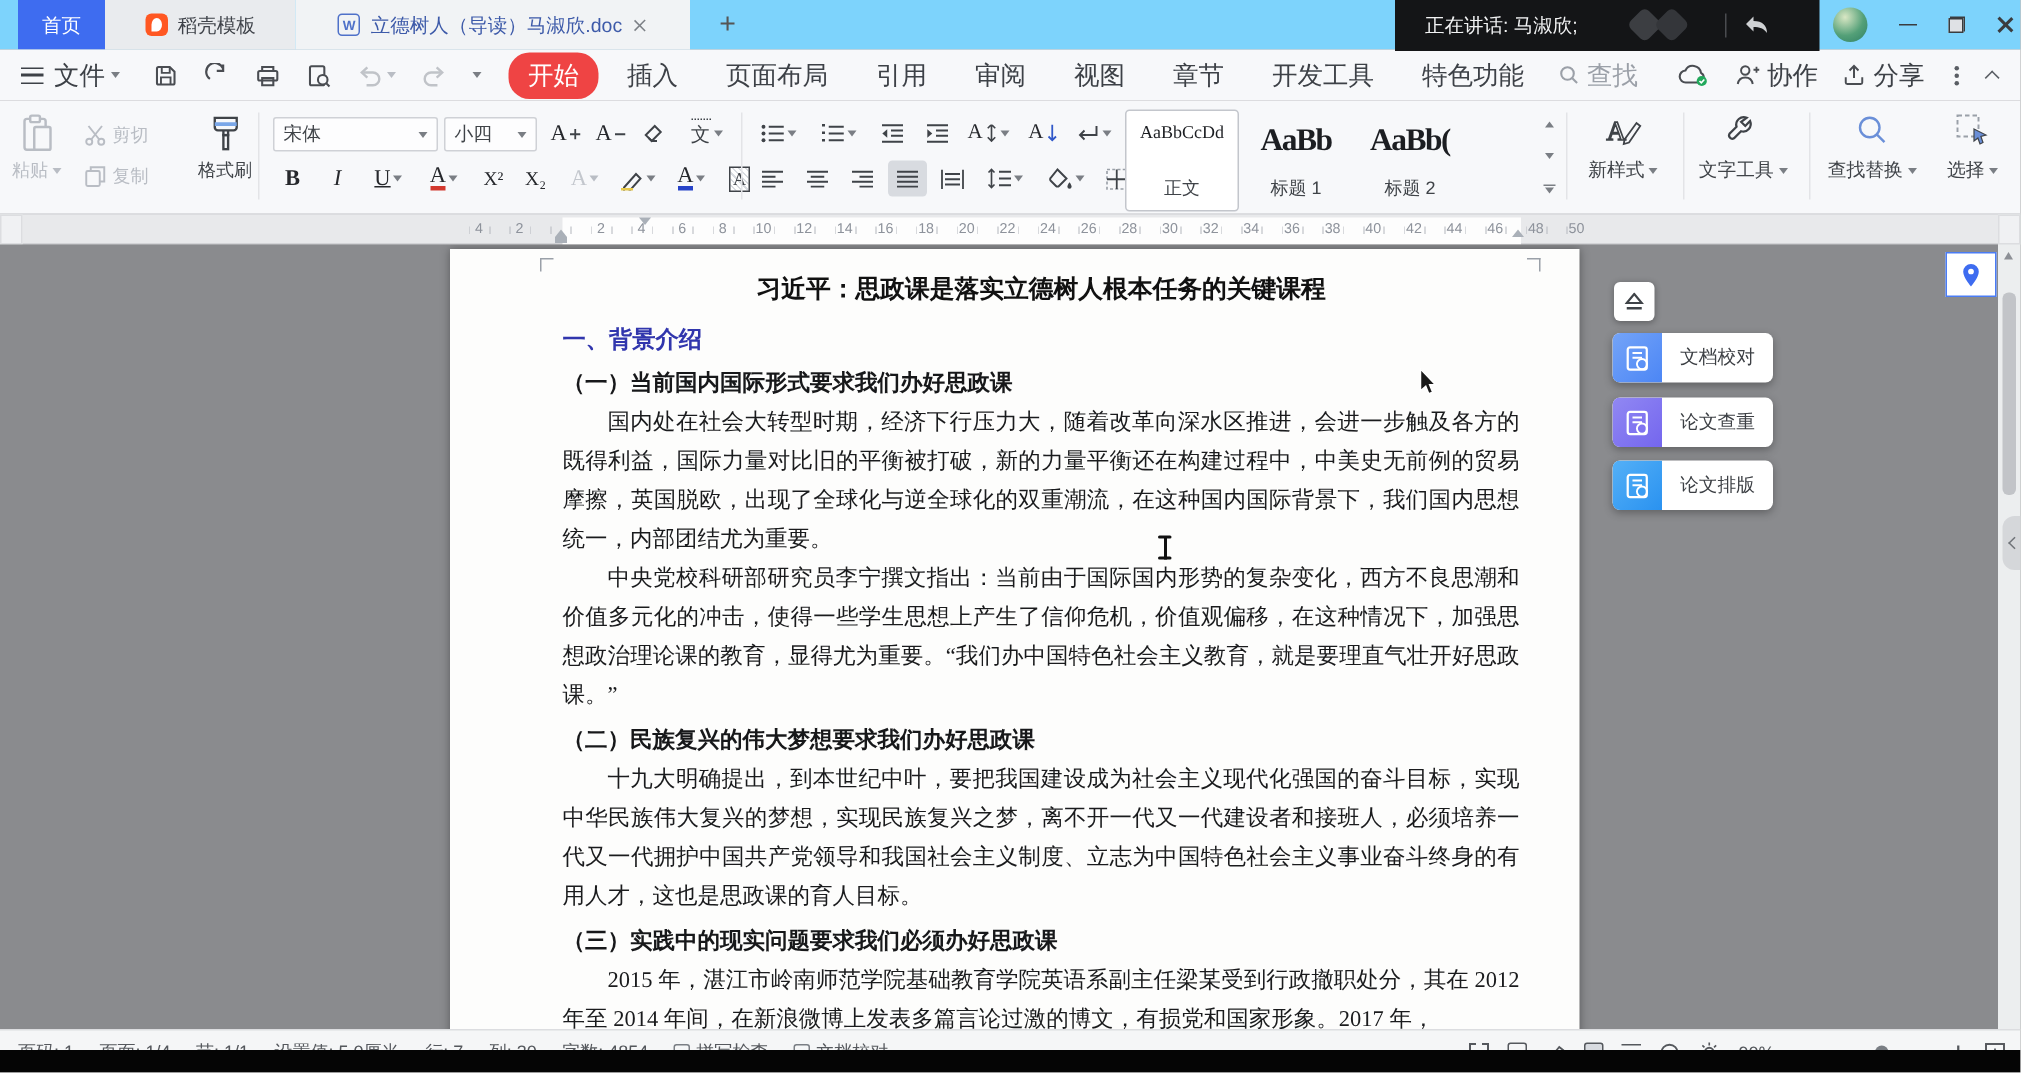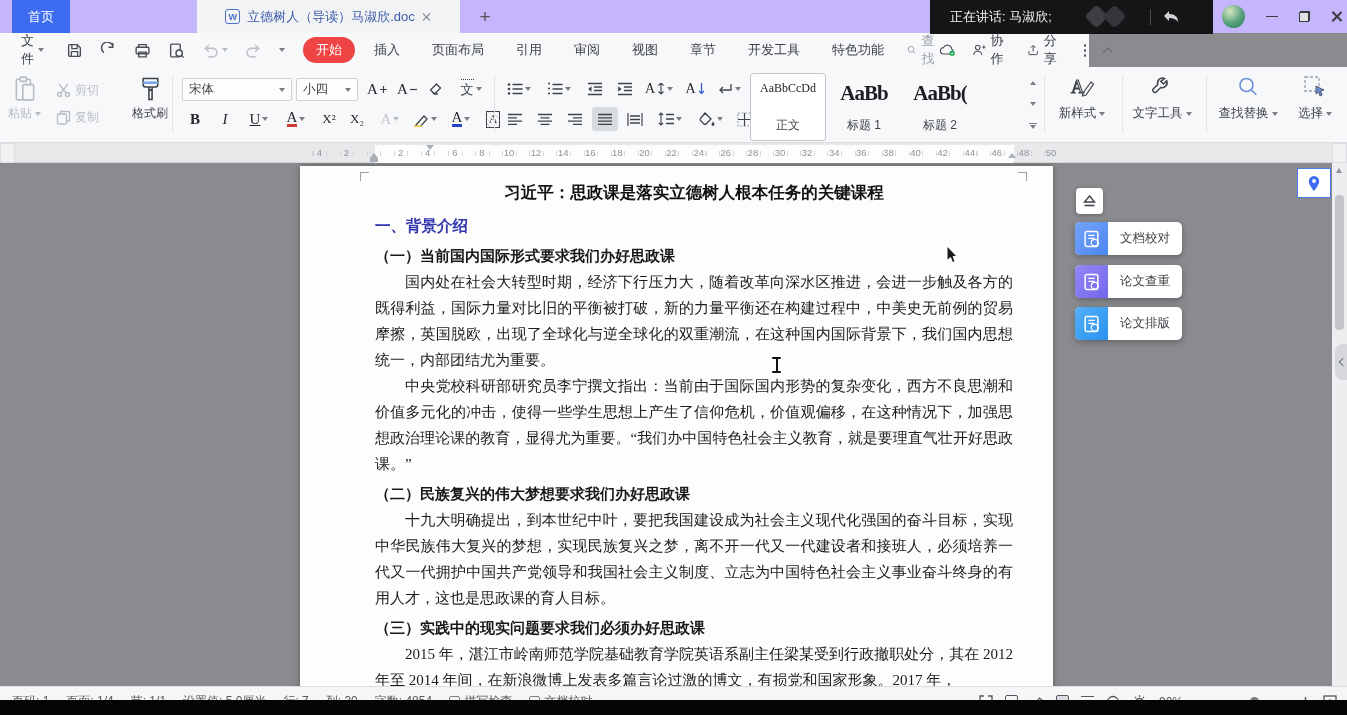--- a/index.html
+++ b/index.html
@@ -1,20 +1,20 @@
 <!DOCTYPE html>
 <html><head>
 <meta charset="utf-8">
 <style>
   *{box-sizing:border-box;margin:0;padding:0;}
   html,body{width:1347px;height:715px;overflow:hidden;}
   body{font-family:"Liberation Sans","DejaVu Sans",sans-serif;background:#8a8b8e;position:relative;}
 
   
-  .tabbar{position:absolute;top:0;left:0;width:1347px;height:33px;background:#c4b5fd;}
+  .tabbar{position:absolute;top:0;left:0;width:1347px;height:33px;background:#7dd3fc;}
   .tab{position:absolute;top:0;height:33px;display:flex;align-items:center;justify-content:center;font-size:13px;color:#3f434a;}
   .tab-home{left:12px;width:58px;background:#3e6cf0;color:#fff;}
   .tab-docer{left:70px;width:127px;background:#e9ebee;gap:7px;}
   .docer-ic{width:15px;height:15px;border-radius:4px;background:#ff5722;display:inline-block;position:relative;}
   .docer-ic::after{content:"";position:absolute;left:4px;top:3px;width:7px;height:9px;border-radius:50% 50% 50% 0;background:#fff;}
   .tab-doc{left:197px;width:263px;background:#f1f3f5;gap:7px;color:#3d5aa9;}
   .wps-ic{width:15px;height:15px;border:1.5px solid #4f71c9;border-radius:3px;color:#4f71c9;font-size:9px;font-weight:bold;display:flex;align-items:center;justify-content:center;}
   .xmark{position:relative;width:10px;height:10px;display:inline-block;}
   .xmark::before,.xmark::after{content:"";position:absolute;left:4.5px;top:0;width:1.4px;height:10px;background:#7c8086;}
   .xmark::before{transform:rotate(45deg);}.xmark::after{transform:rotate(-45deg);}
@@ -36,21 +36,21 @@
   .restore{position:relative;width:11px;height:11px;}
   .restore::before{content:"";position:absolute;right:0;top:0;width:8px;height:8px;border:1.3px solid #3a3c3f;}
   .restore::after{content:"";position:absolute;left:0;bottom:0;width:8px;height:8px;border:1.3px solid #3a3c3f;background:#dfe1e5;}
   .btn-close{left:1320px;}
   .btn-close .bigx{width:13px;height:13px;}
   .bigx{position:relative;display:inline-block;}
   .bigx::before,.bigx::after{content:"";position:absolute;left:6px;top:0;width:1.6px;height:13px;background:#3a3c3f;}
   .bigx::before{transform:rotate(45deg);}.bigx::after{transform:rotate(-45deg);}
 
   
-  .menubar{position:absolute;top:33px;left:0;width:1089px;height:34px;background:#f7f8fa;display:flex;align-items:center;font-size:13px;color:#3d4147;}
+  .menubar{position:absolute;top:33px;left:0;width:1347px;height:34px;background:#f7f8fa;display:flex;align-items:center;font-size:17px;color:#3d4147;}
   .hamb{width:15px;height:11px;margin-left:14px;border-top:1.6px solid #3d4147;border-bottom:1.6px solid #3d4147;position:relative;}
   .hamb::after{content:"";position:absolute;left:0;top:3.6px;width:100%;height:1.6px;background:#3d4147;}
   .menu-file{margin-left:7px;display:flex;align-items:center;gap:4px;}
   .caret{width:0;height:0;border-left:3.5px solid transparent;border-right:3.5px solid transparent;border-top:4px solid #7a7e84;display:inline-block;}
   .caret.lite{border-top-color:#b9bdc4;}
   .chevup{width:7px;height:7px;border-left:1.6px solid #5a5e64;border-top:1.6px solid #5a5e64;transform:rotate(45deg) translateY(2px);display:inline-block;}
   .qicons{display:flex;align-items:center;gap:17px;margin-left:22px;}
   .qicons svg{display:block;}
   .menu-tabs{display:flex;align-items:center;gap:6px;margin-left:18px;}
   .menu-tab{padding:4px 13px;border-radius:14px;cursor:default;white-space:nowrap;}
@@ -150,20 +150,24 @@
 
   .blackband{position:absolute;left:0;bottom:0;width:1347px;height:15px;background:#050505;z-index:60;}
 </style>
 </head>
 <body>
 
 <div class="tabbar">
   <div class="tab tab-home">
       <span>首页</span>
     </div>
+  <div class="tab tab-docer">
+    <span class="docer-ic"></span>
+    <span>稻壳模板</span>
+  </div>
   <div class="tab tab-doc">
     <span class="wps-ic">W</span>
     <span>立德树人（导读）马淑欣.doc</span>
     <span class="xmark"></span>
   </div>
   <div class="tab-plus">+</div>
 
   <div class="avatar"></div>
   <div class="winbtn btn-min">
       <i></i>

